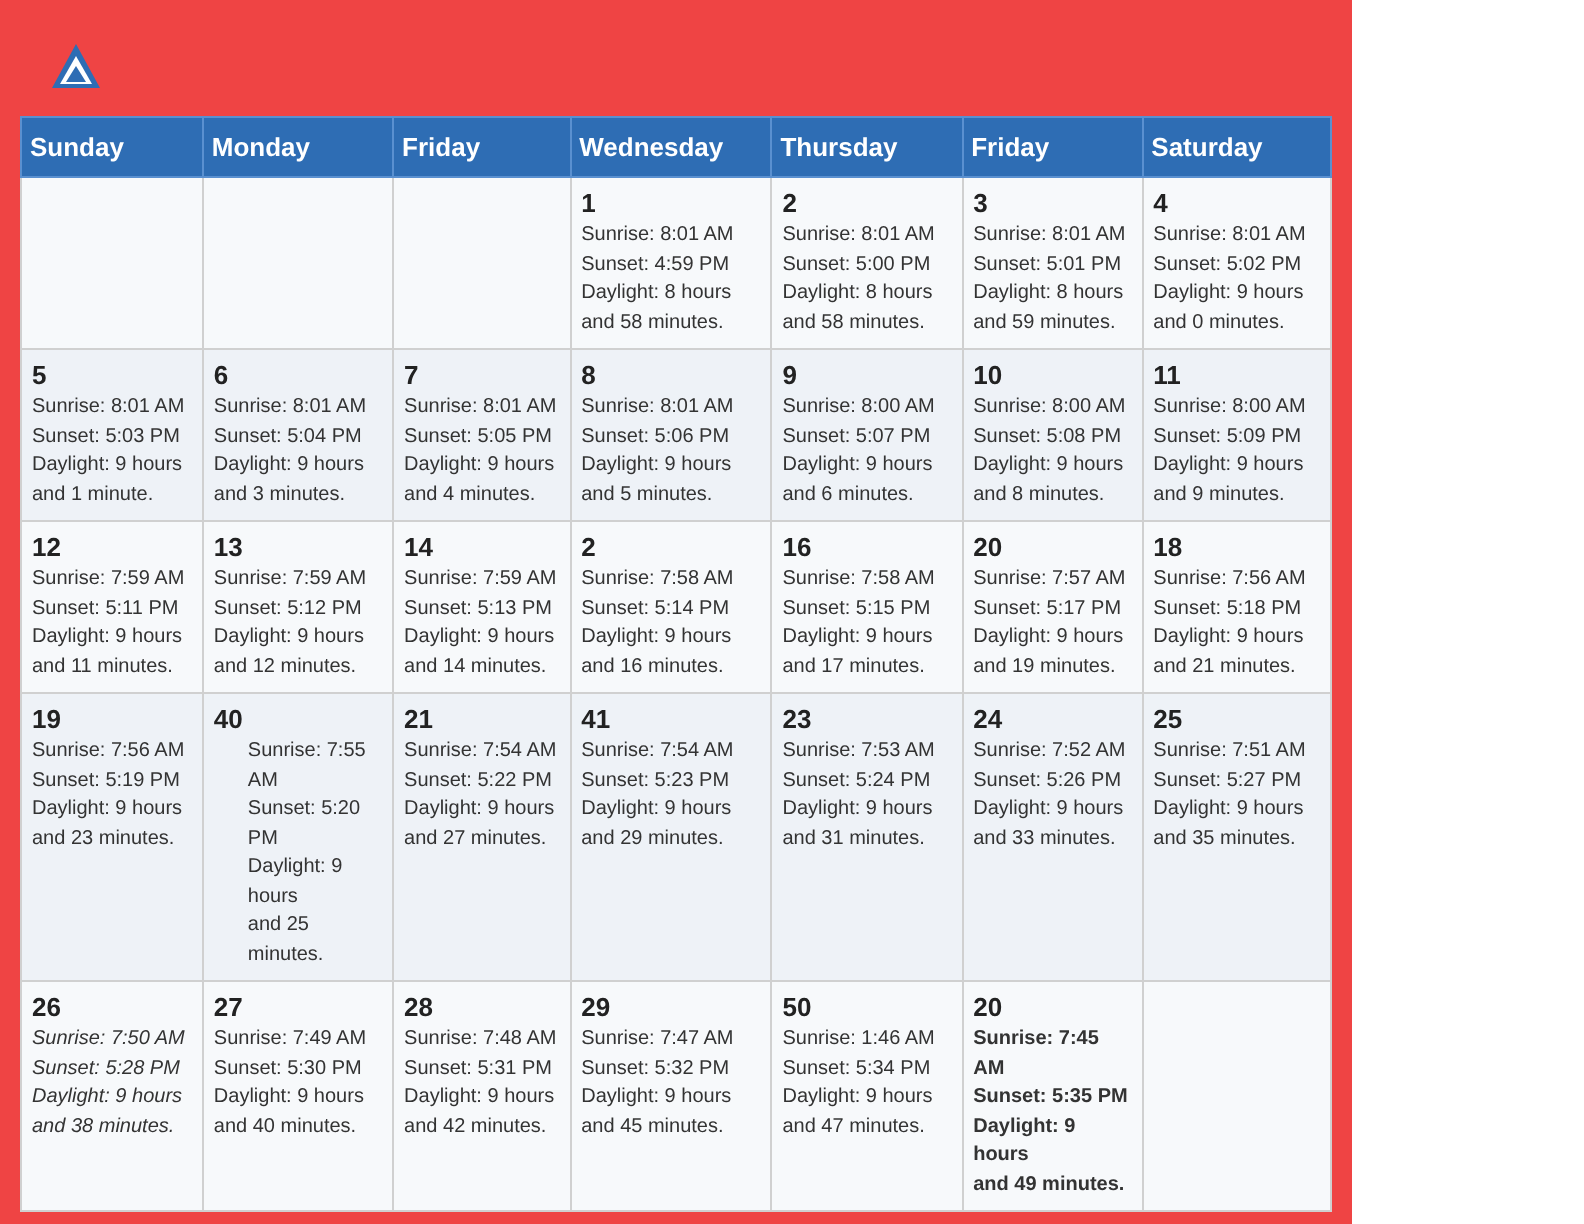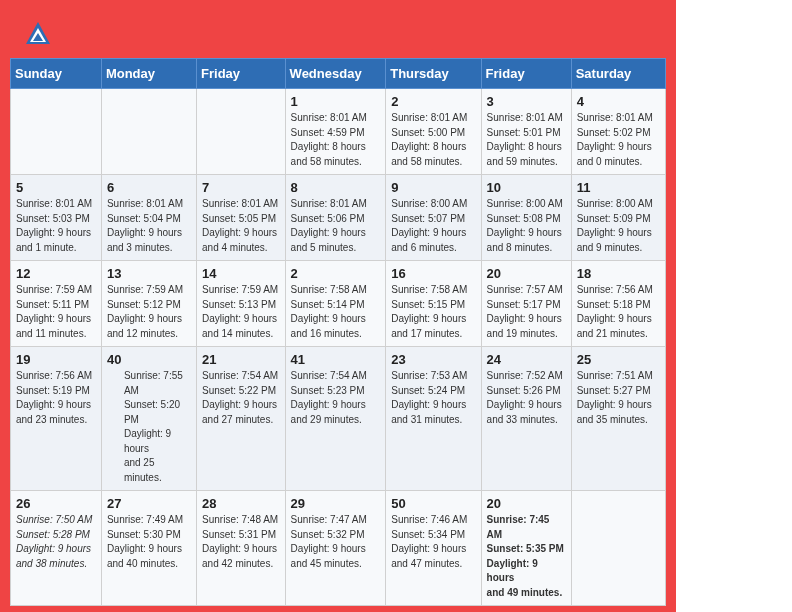--- a/index.html
+++ b/index.html
@@ -354,21 +354,21 @@
             </td>
             <td>
               <span class="day-num">29</span>
               <div class="day-info" style="white-space: pre-line;">Sunrise: 7:47 AM
 Sunset: 5:32 PM
 Daylight: 9 hours
 and 45 minutes.</div>
             </td>
             <td>
               <span class="day-num">50</span>
-              <div class="day-info" style="white-space: pre-line;">Sunrise: 7:46 AM
+              <div class="day-info" style="white-space: pre-line;">Sunrise: 1:46 AM
 Sunset: 5:34 PM
 Daylight: 9 hours
 and 47 minutes.</div>
             </td>
             <td>
               <span class="day-num">20</span>
               <div class="day-info" style="white-space: pre-line; font-weight: bold;">Sunrise: 7:45 AM
 Sunset: 5:35 PM
 Daylight: 9 hours
 and 49 minutes.</div>

